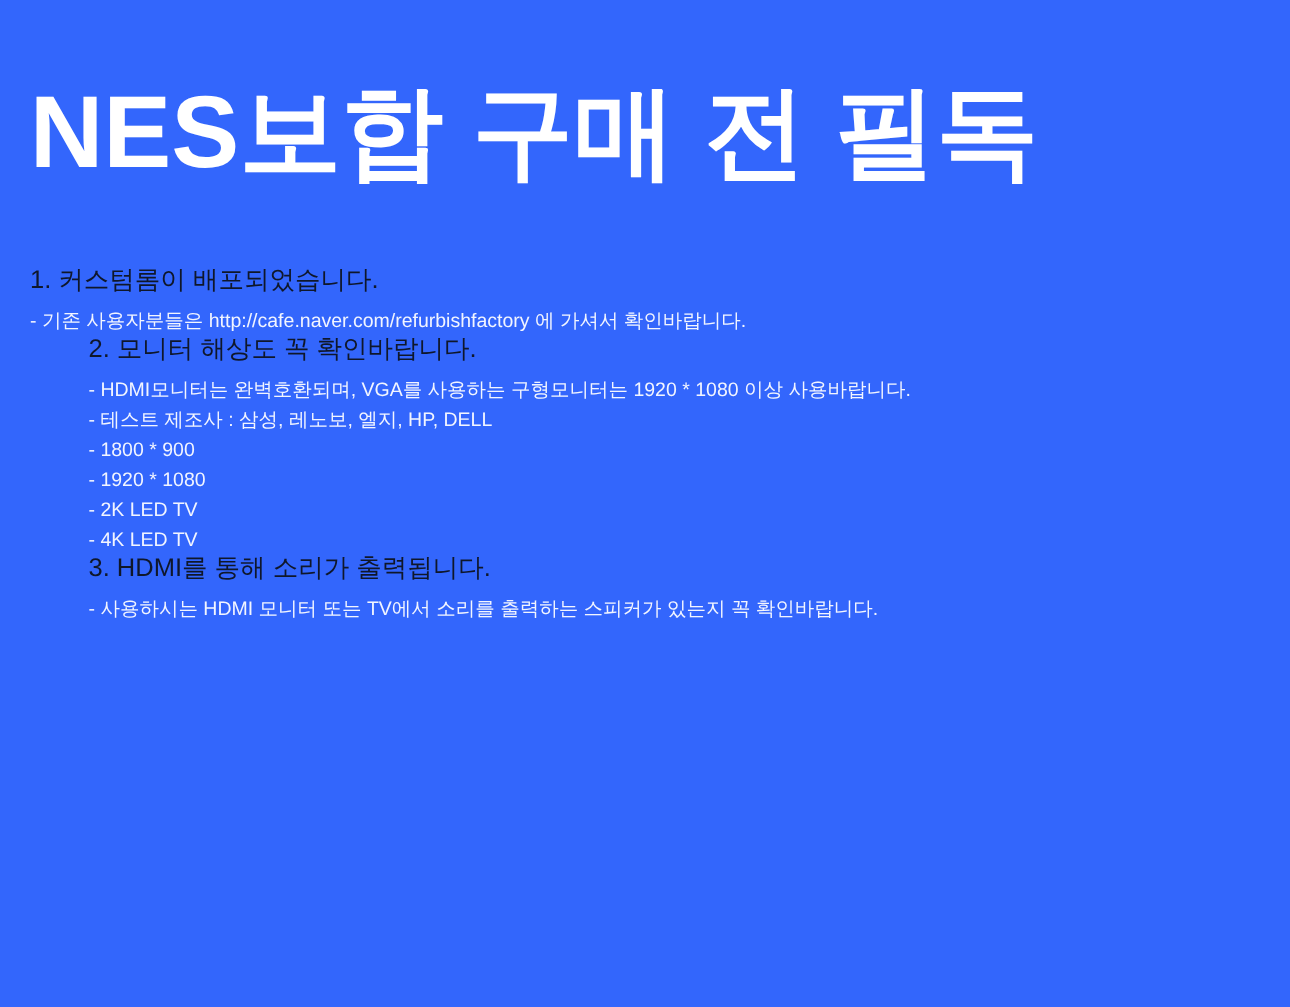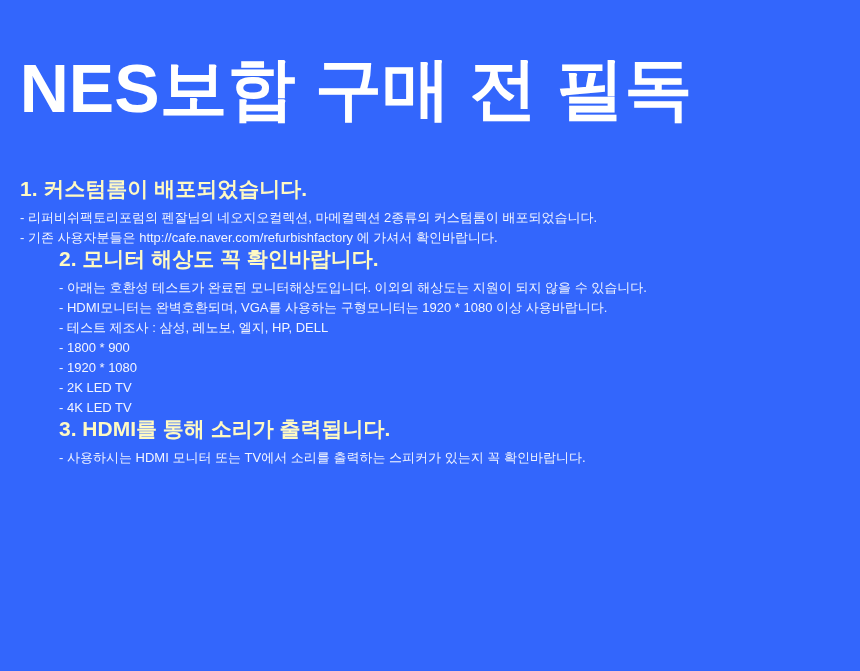--- a/index.html
+++ b/index.html
@@ -51,23 +51,23 @@
 
   .section {
     margin: 0;
   }
   .section + .section {
     margin-top: 0;
     margin-left: 39px;
   }
 
   .sec-heading {
-    font-size: 21px;
-    font-weight: bold;
-    color: #fef9c3;
+    font-size: 17px;
+    font-weight: normal;
+    color: #0f172a;
     line-height: 1.0;
     white-space: nowrap;
   }
 
   .sec-lines {
     margin-top: 9px;
   }
 
   .line {
     font-size: 13px;
@@ -94,29 +94,27 @@
 
   <div class="title-banner">
     <div class="title-text">NES보합 구매 전 필독</div>
   </div>
 
   <div class="content">
 
     <div class="section s1">
       <div class="sec-heading">1. 커스텀롬이 배포되었습니다.</div>
       <div class="sec-lines">
-        <div class="line">- 리퍼비쉬팩토리포럼의 펜잘님의 네오지오컬렉션, 마메컬렉션 2종류의 커스텀롬이 배포되었습니다.</div>
         <div class="line">- 기존 사용자분들은 http://cafe.naver.com/refurbishfactory 에 가셔서 확인바랍니다.</div>
       </div>
     </div>
 
     <div class="section s2">
       <div class="sec-heading">2. 모니터 해상도 꼭 확인바랍니다.</div>
       <div class="sec-lines">
-        <div class="line">- 아래는 호환성 테스트가 완료된 모니터해상도입니다. 이외의 해상도는 지원이  되지 않을 수 있습니다.</div>
         <div class="line">- HDMI모니터는 완벽호환되며, VGA를 사용하는 구형모니터는 1920 * 1080 이상 사용바랍니다.</div>
         <div class="line">- 테스트 제조사 : 삼성, 레노보, 엘지, HP, DELL</div>
         <div class="line">- 1800 * 900</div>
         <div class="line">- 1920 * 1080</div>
         <div class="line">- 2K LED TV</div>
         <div class="line">- 4K LED TV</div>
       </div>
     </div>
 
     <div class="section s3">

